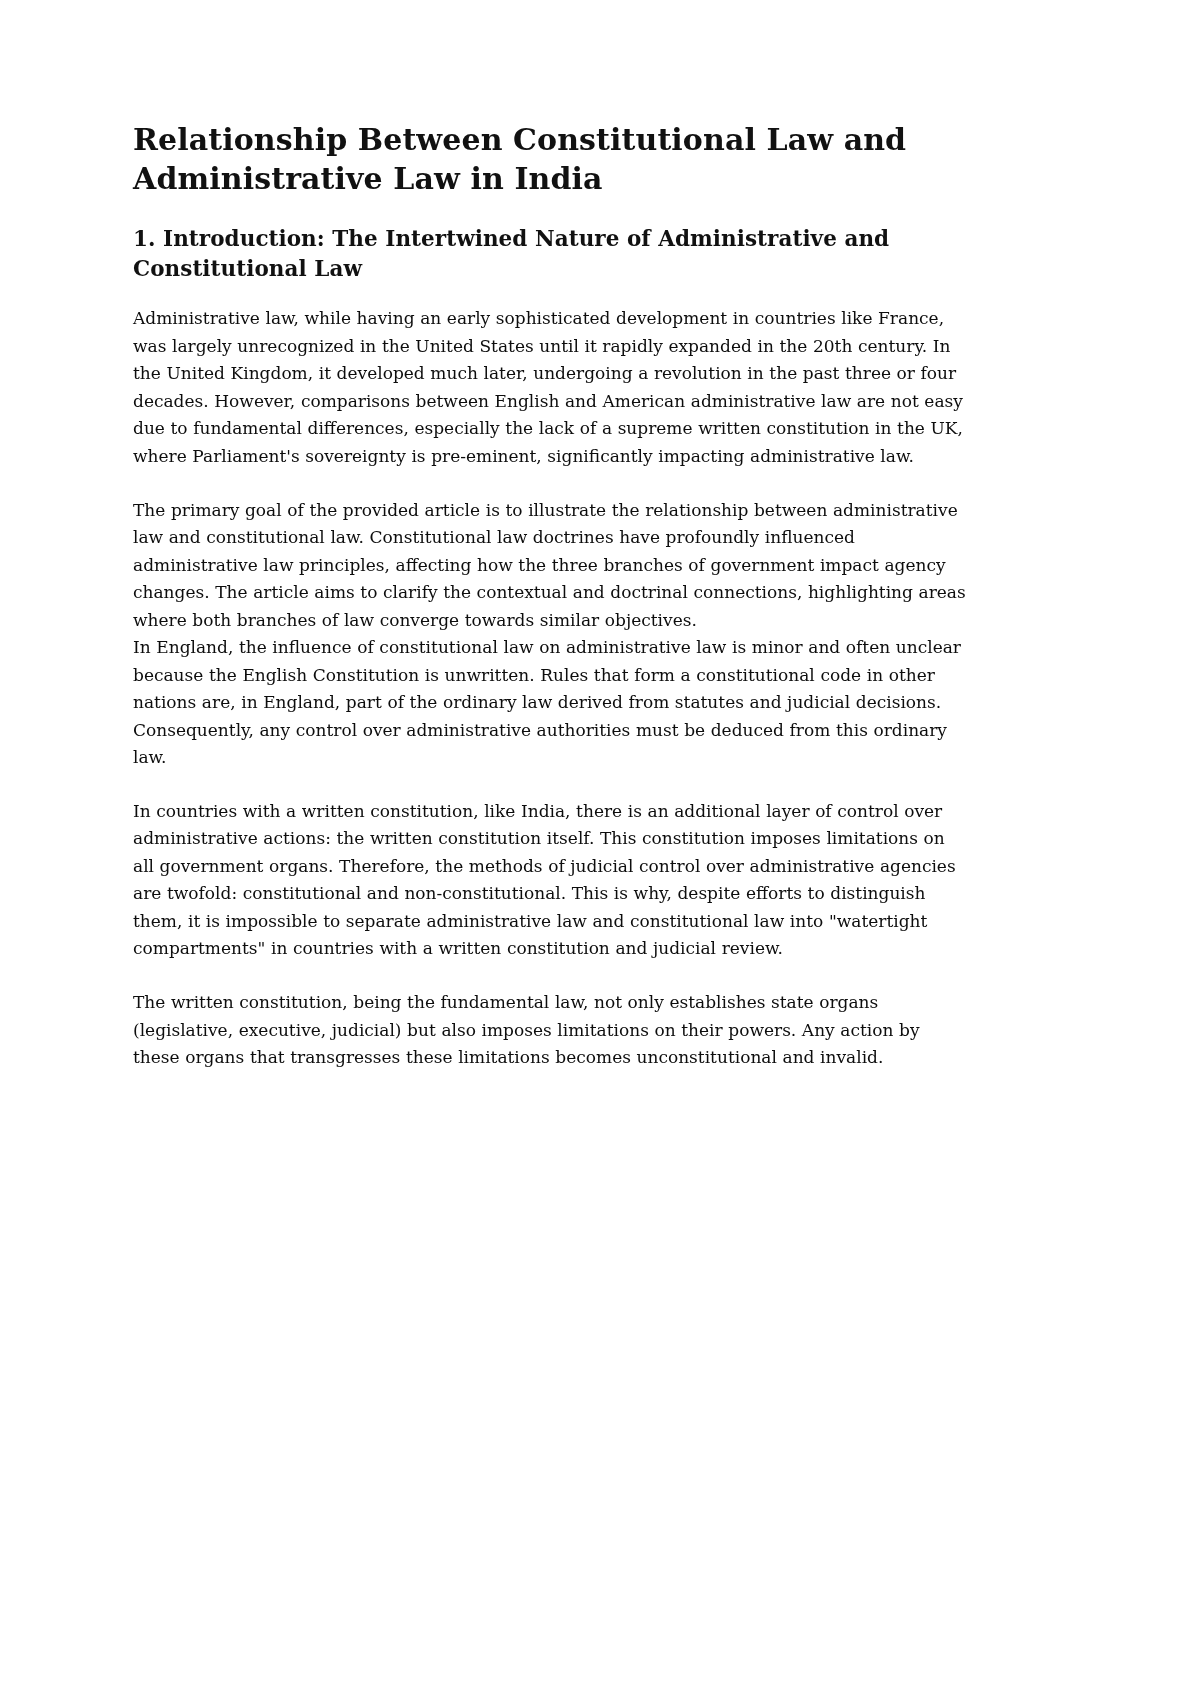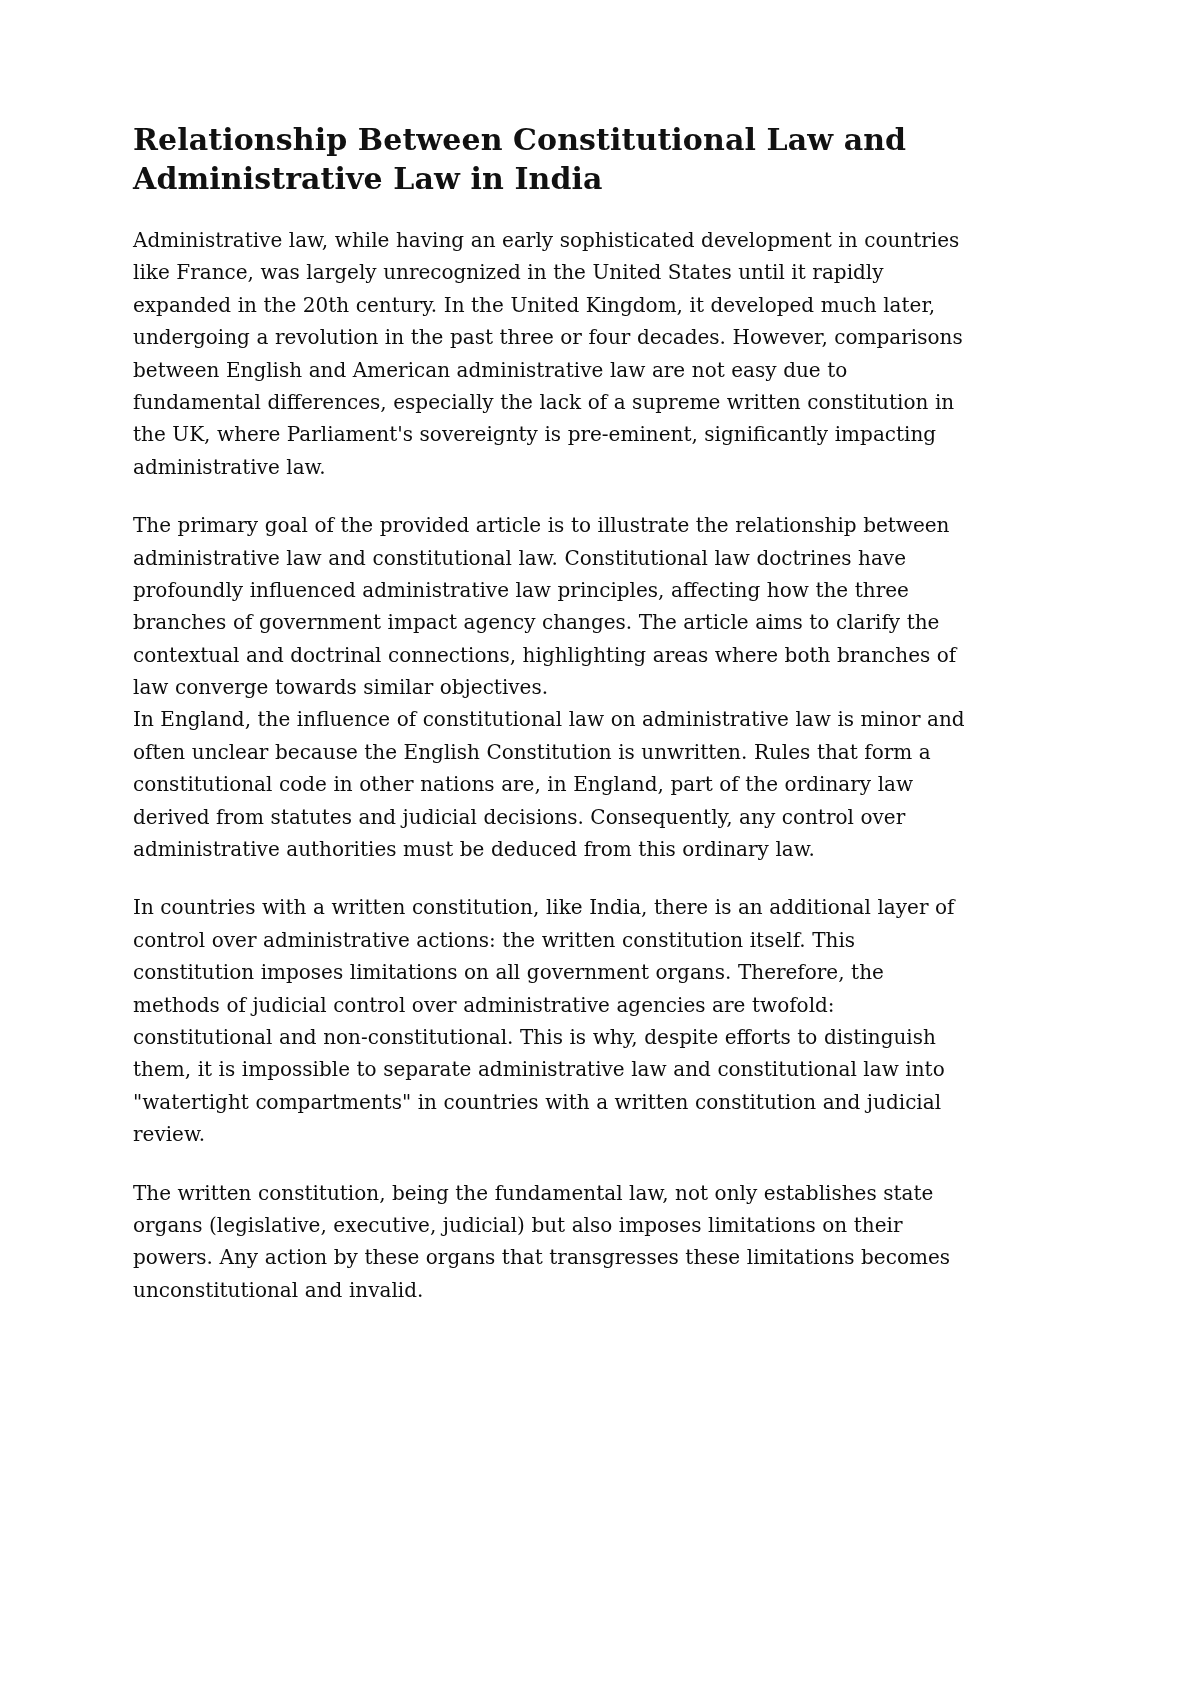--- a/index.html
+++ b/index.html
@@ -38,39 +38,40 @@
     letter-spacing: 0.05px;
     margin: 30px 0 22px 0;
     color: #111111;
   }
   .section-heading:first-of-type {
     margin-top: 0;
   }
   p.body-text {
     font-family: "DejaVu Serif", "Liberation Serif", serif;
     font-weight: 400;
-    font-size: 20px;
+    font-size: 17px;
     line-height: 1.62;
     margin: 0 0 26px 0;
     text-align: left;
     color: #0d0d0d;
     word-spacing: 0.2px;
   }
   p.body-text:last-child {
     margin-bottom: 0;
   }
 </style>
 </head>
 <body>
 
 <div class="page">
 
   <h1 class="doc-title">Relationship Between Constitutional Law and Administrative Law in India</h1>
 
   <section>
+    <h2 class="section-heading">1. Introduction: The Intertwined Nature of Administrative and Constitutional Law</h2>
     <p class="body-text">Administrative law, while having an early sophisticated development in countries like France, was largely unrecognized in the United States until it rapidly expanded in the 20th century. In the United Kingdom, it developed much later, undergoing a revolution in the past three or four decades. However, comparisons between English and American administrative law are not easy due to fundamental differences, especially the lack of a supreme written constitution in the UK, where Parliament's sovereignty is pre-eminent, significantly impacting administrative law.</p>
     <p class="body-text">The primary goal of the provided article is to illustrate the relationship between administrative law and constitutional law. Constitutional law doctrines have profoundly influenced administrative law principles, affecting how the three branches of government impact agency changes. The article aims to clarify the contextual and doctrinal connections, highlighting areas where both branches of law converge towards similar objectives.</p>
   </section>
 
   <section>
     <p class="body-text">In England, the influence of constitutional law on administrative law is minor and often unclear because the English Constitution is unwritten. Rules that form a constitutional code in other nations are, in England, part of the ordinary law derived from statutes and judicial decisions. Consequently, any control over administrative authorities must be deduced from this ordinary law.</p>
     <p class="body-text">In countries with a written constitution, like India, there is an additional layer of control over administrative actions: the written constitution itself. This constitution imposes limitations on all government organs. Therefore, the methods of judicial control over administrative agencies are twofold: constitutional and non-constitutional. This is why, despite efforts to distinguish them, it is impossible to separate administrative law and constitutional law into "watertight compartments" in countries with a written constitution and judicial review.</p>
     <p class="body-text">The written constitution, being the fundamental law, not only establishes state organs (legislative, executive, judicial) but also imposes limitations on their powers. Any action by these organs that transgresses these limitations becomes unconstitutional and invalid.</p>
   </section>
 

